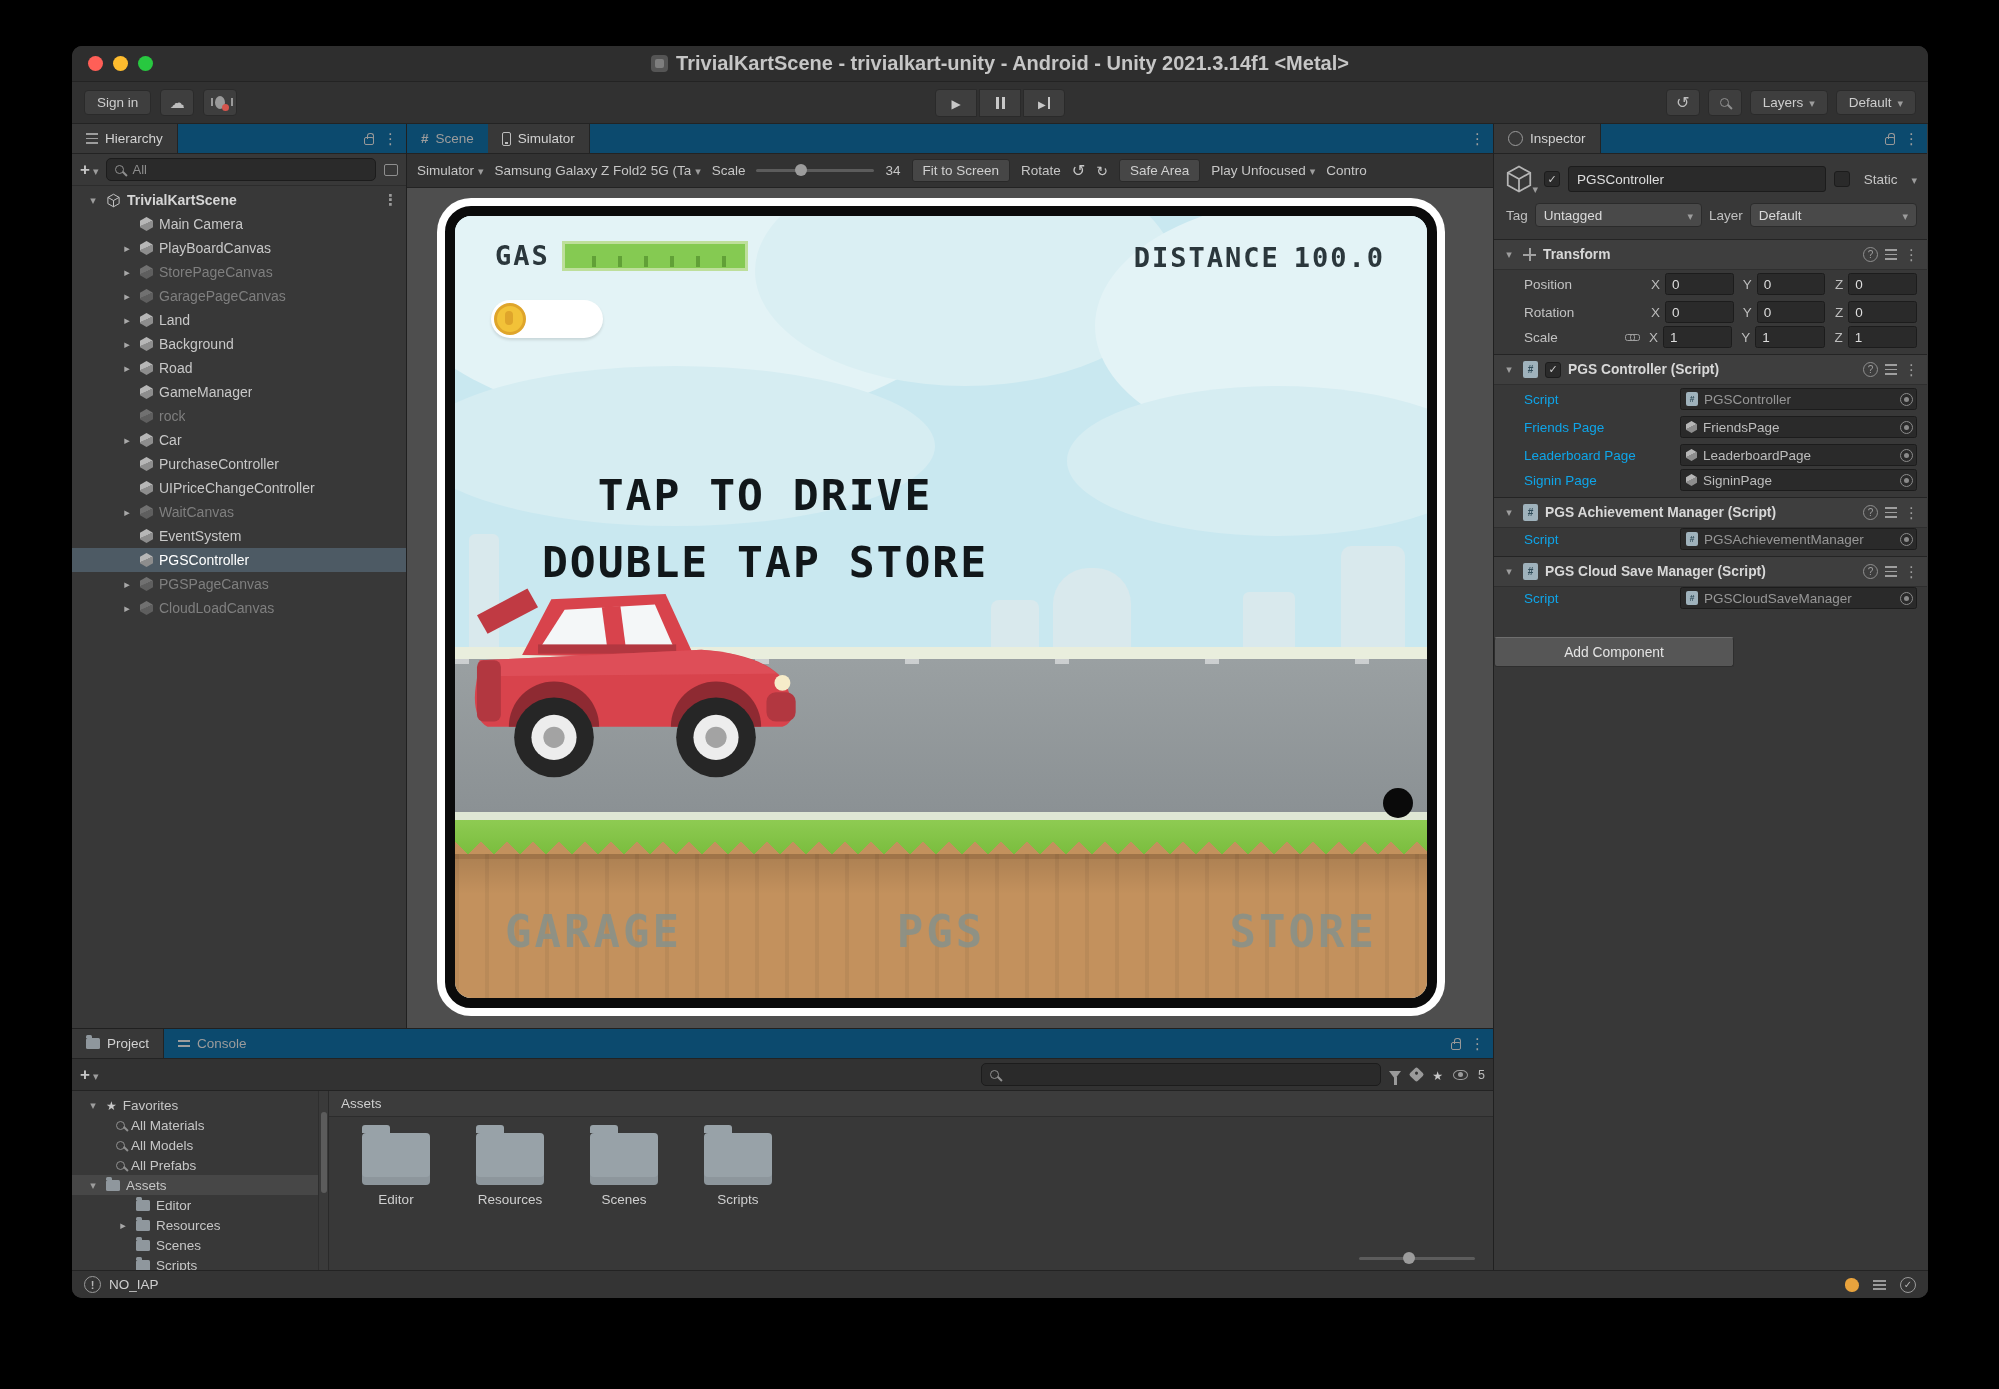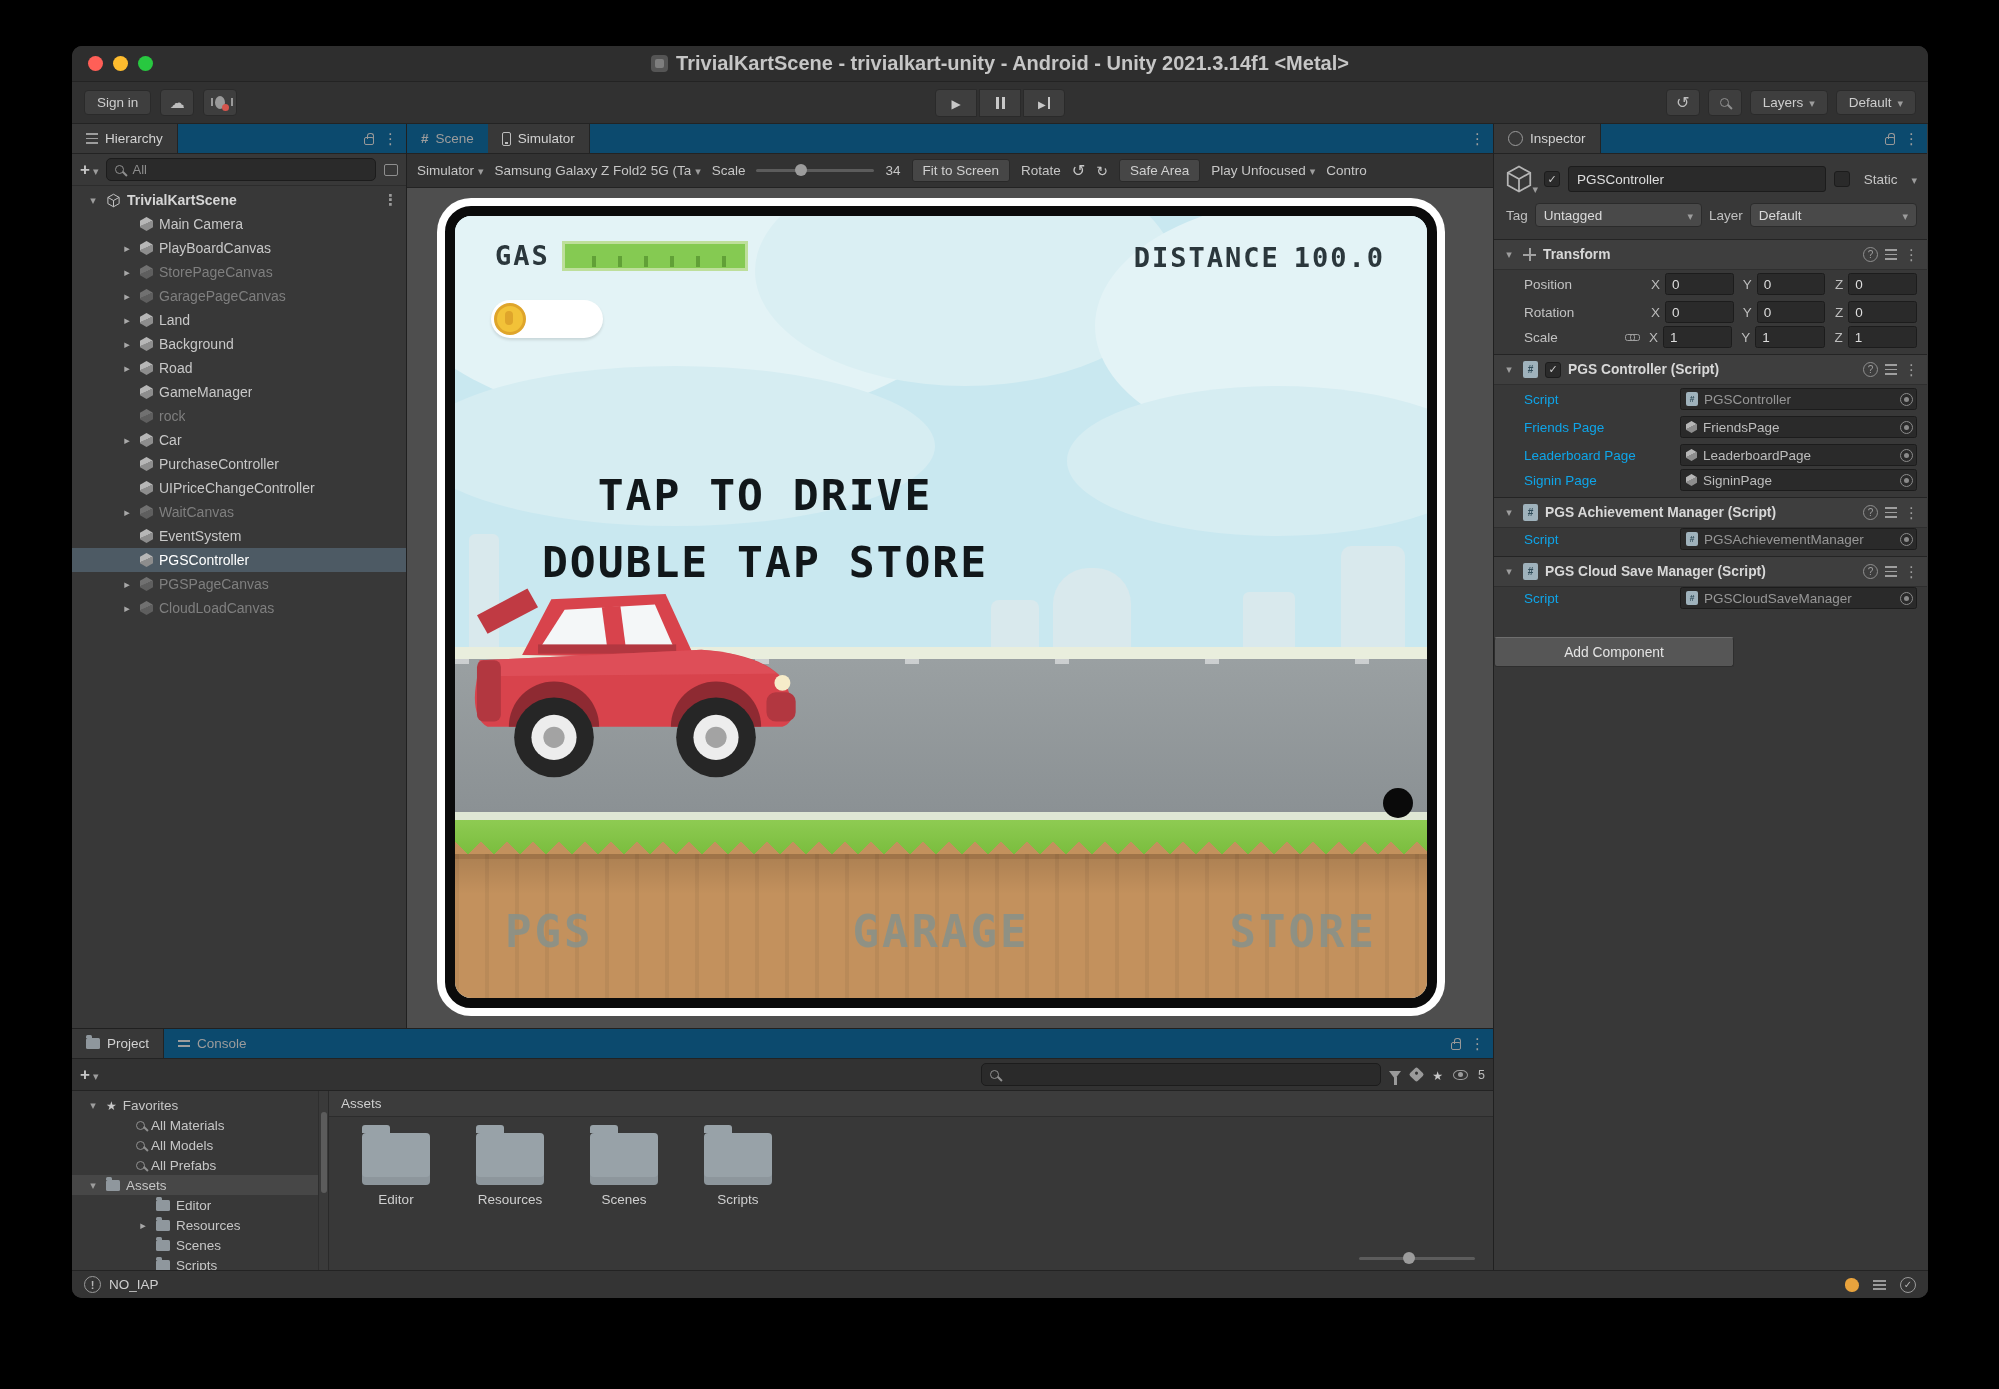--- a/index.html
+++ b/index.html
@@ -132,21 +132,21 @@
   .bottom-labels{position:absolute;left:50px;right:50px;top:690px;display:flex;align-items:center;
     font-size:44px;letter-spacing:3px;color:#87928b;opacity:.85;}
   .bottom-labels span:nth-child(1){flex:1;text-align:left;}
   .bottom-labels span:nth-child(2){flex:1;text-align:center;}
   .bottom-labels span:nth-child(3){flex:1;text-align:right;}
   
   .project{height:242px;display:flex;flex-direction:column;border-top:1px solid #202020;flex:0 0 auto;}
   .proj-body{flex:1;display:flex;min-height:0;}
   .ptree{width:256px;padding-top:4px;overflow:hidden;position:relative;}
   .p-row{height:20px;display:flex;align-items:center;gap:6px;padding-left:14px;font-size:13.5px;color:#c6c6c6;}
-  .p-row.child{padding-left:64px;}
+  .p-row.child{padding-left:44px;}
   .p-row.selweak{background:#474747;}
   .c-star::before{content:"★";font-size:12px;color:#c9c9c9;}
   .folder-mini{width:14px;height:11px;background:#8f979d;border-radius:1.5px;position:relative;flex:0 0 auto;display:inline-block;}
   .folder-mini::before{content:"";position:absolute;top:-3px;left:0;width:6px;height:3px;background:#8f979d;border-radius:1.5px 1.5px 0 0;}
   .vscroll{position:absolute;right:0;top:0;bottom:0;width:10px;background:#3a3a3a;border-left:1px solid #2e2e2e;}
   .vscroll .thumb{position:absolute;left:1.5px;right:1.5px;top:12%;height:45%;background:#5c5c5c;border-radius:3px;}
   .pcontent{flex:1;display:flex;flex-direction:column;border-left:1px solid #2a2a2a;min-width:0;position:relative;}
   .pc-head{height:26px;background:#3c3c3c;border-bottom:1px solid #2c2c2c;display:flex;align-items:center;
     padding-left:12px;color:#cfcfcf;font-size:13.5px;flex:0 0 auto;}
   .pc-grid{flex:1;display:flex;gap:24px;padding:16px 0 0 22px;align-items:flex-start;}
@@ -512,22 +512,22 @@
                   <path d="M152,112 A34,34 0 0 1 220,112 Z" fill="#8e2a32"></path>
                   <circle cx="64" cy="120" r="30" fill="#262626"></circle>
                   <circle cx="64" cy="120" r="17" fill="#ededed"></circle>
                   <circle cx="64" cy="120" r="8" fill="#a3a3a3"></circle>
                   <circle cx="186" cy="120" r="30" fill="#262626"></circle>
                   <circle cx="186" cy="120" r="17" fill="#ededed"></circle>
                   <circle cx="186" cy="120" r="8" fill="#a3a3a3"></circle>
                 </svg>
                 <span class="dot"></span>
                 <div class="px bottom-labels">
+                  <span>GARAGE</span>
                   <span>PGS</span>
-                  <span>GARAGE</span>
                   <span>STORE</span>
                 </div>
               </div>
             </div>
           </div>
         </div>
       </div>
 
       <div class="project">
         <div class="tabstrip">

